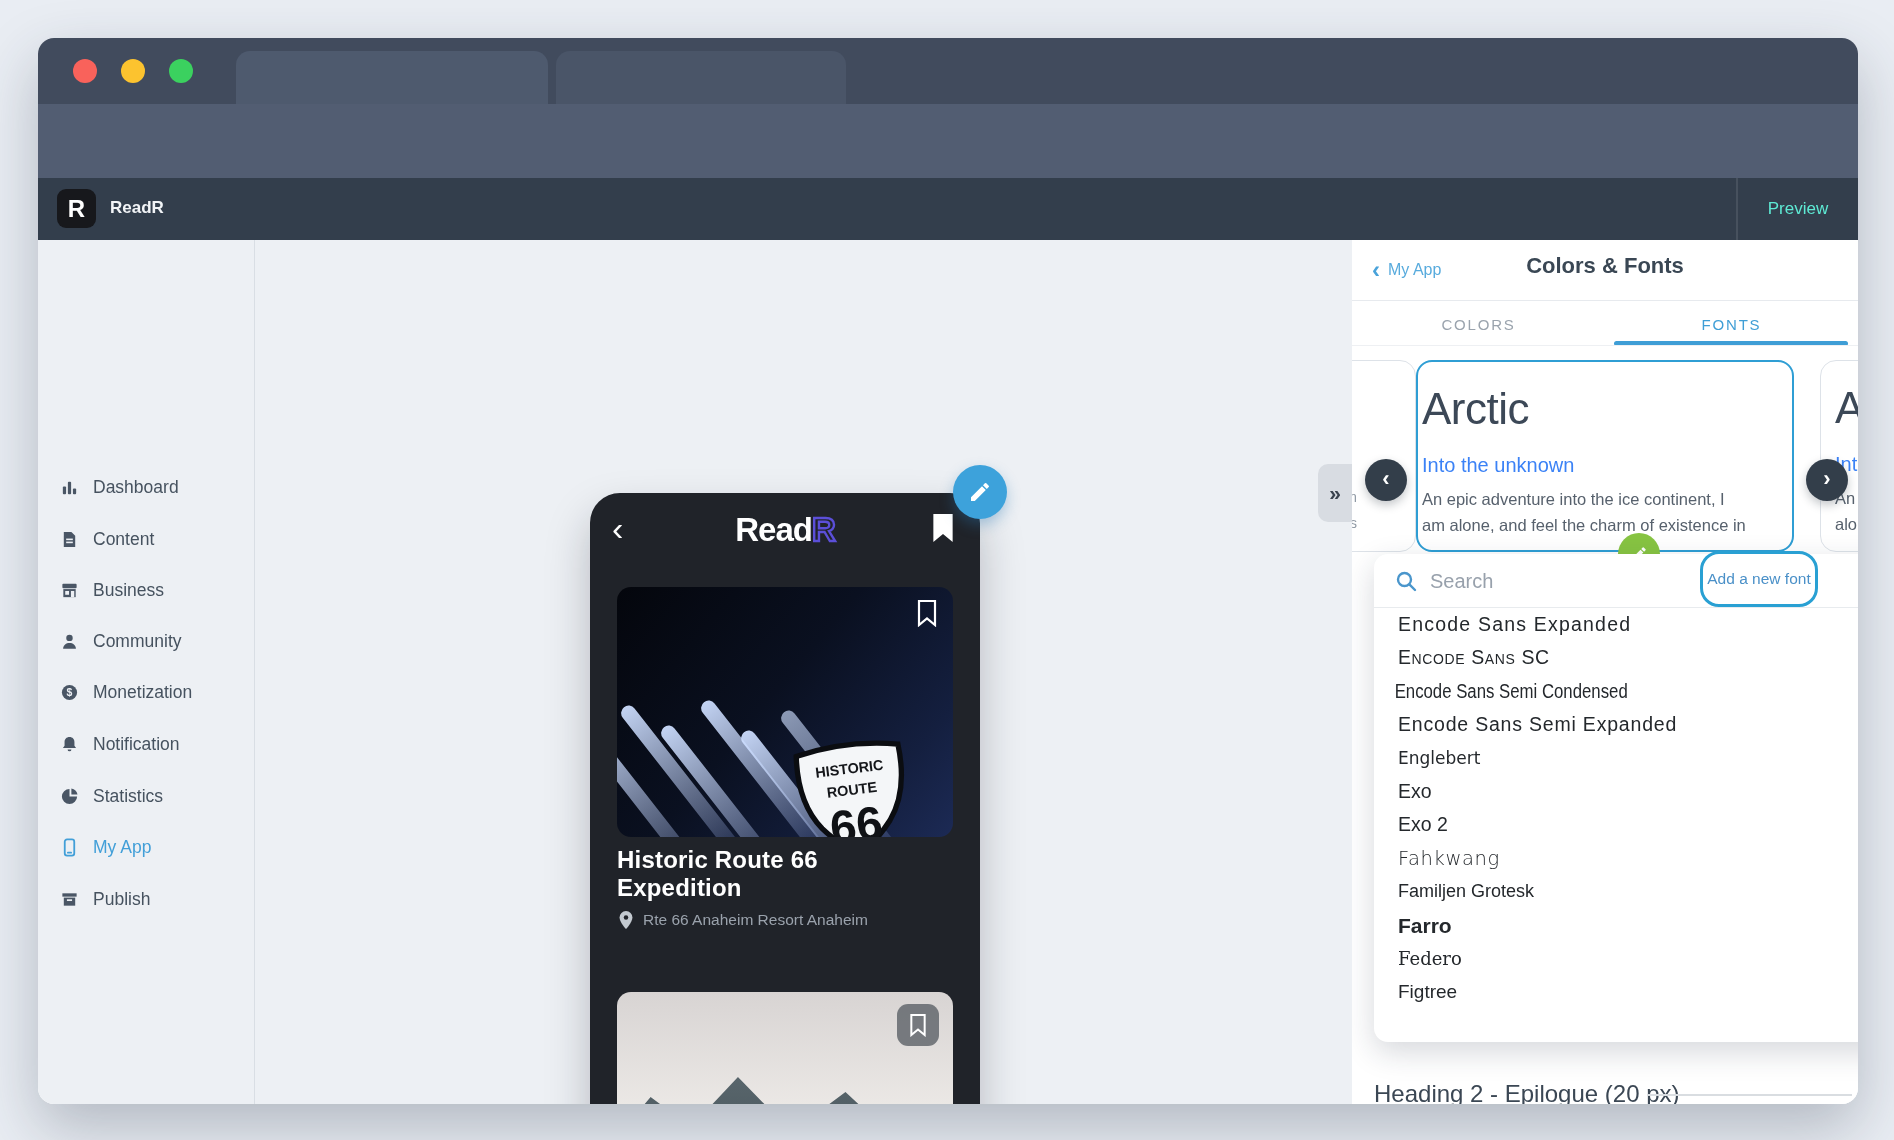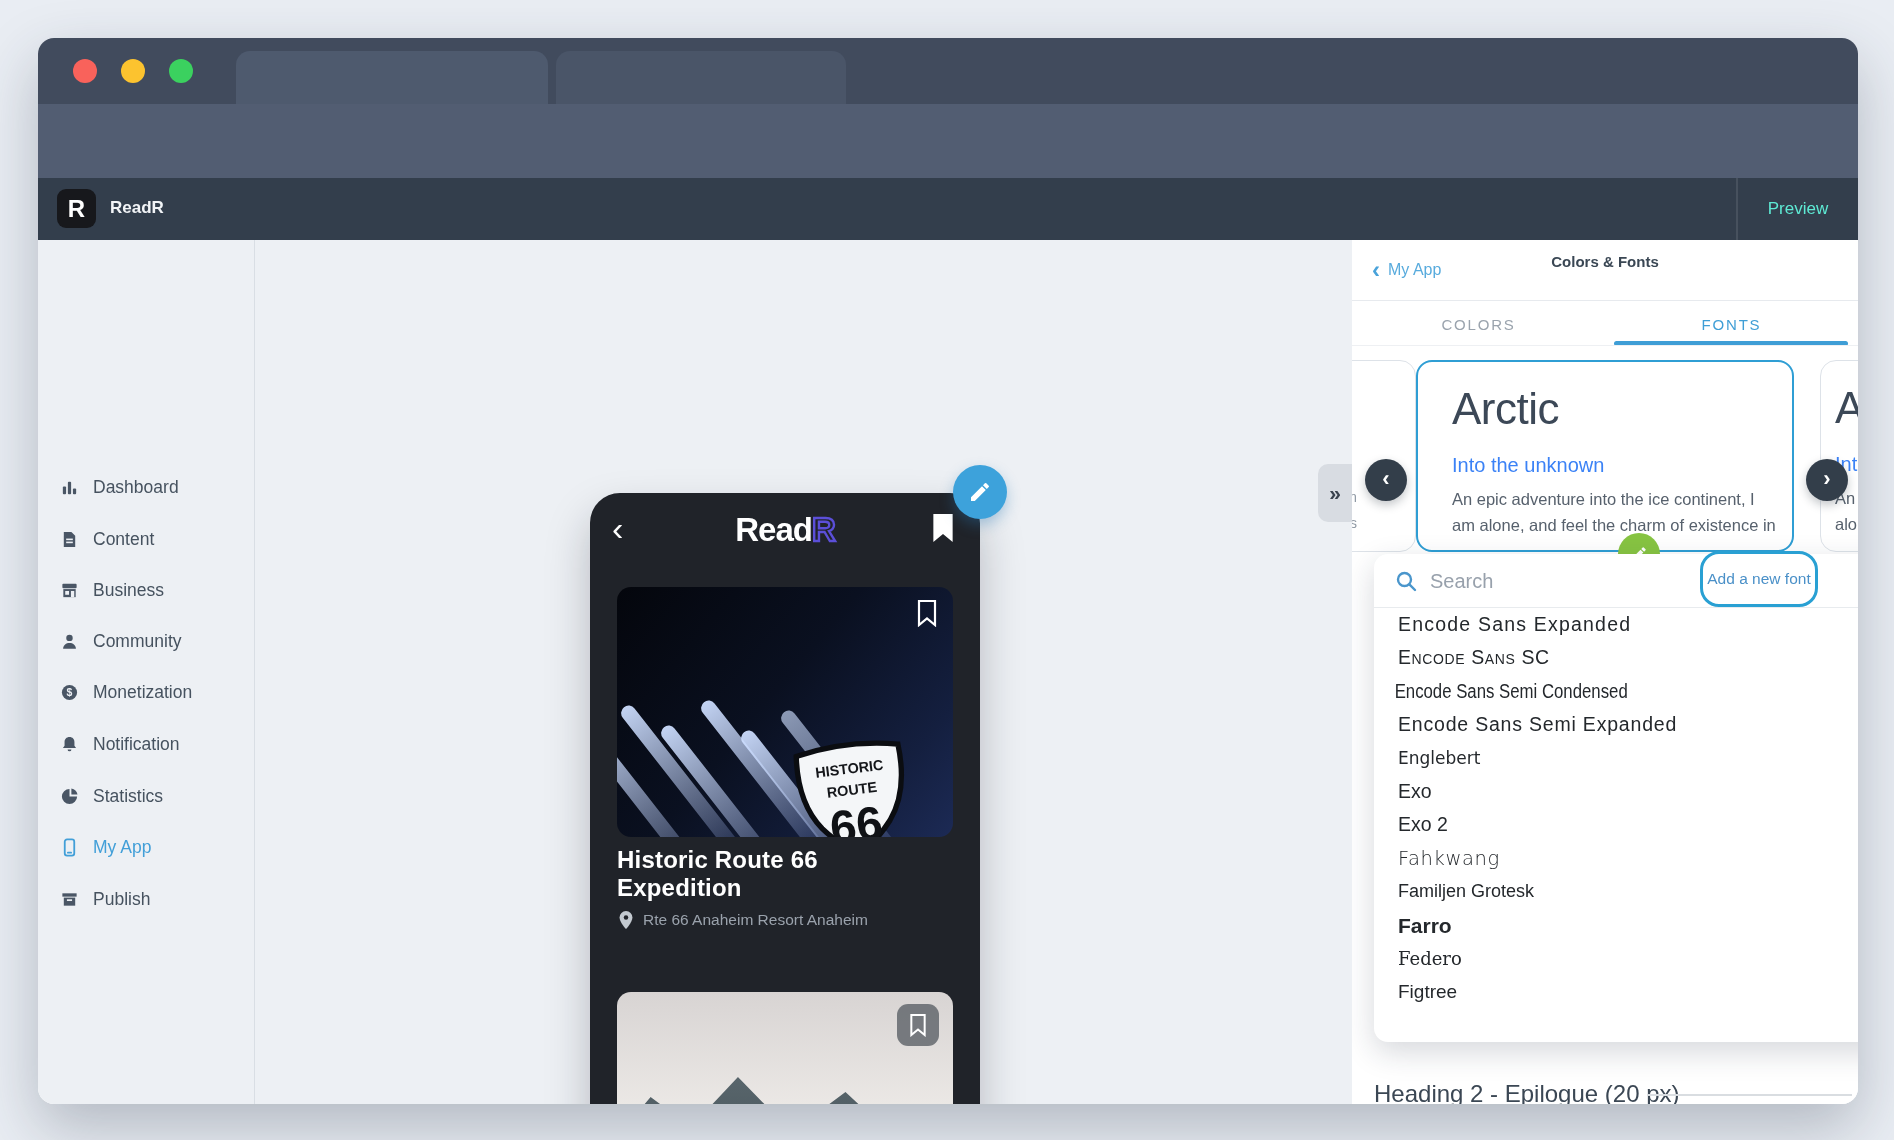--- a/index.html
+++ b/index.html
@@ -89,33 +89,33 @@
 
   
   .collapse { position:absolute; left:1280px; top:224px; width:34px; height:58px;
     background:#d8dce2; border-radius:10px 0 0 10px; color:#39424e; font-size:21px;
     display:flex; align-items:center; justify-content:center; font-weight:600; }
   .panel { position:absolute; left:1314px; top:0; width:506px; height:864px; background:#fff; overflow:hidden; }
   .p-back { position:absolute; left:20px; top:19px; color:#58abdd; font-size:16px; display:flex;
     align-items:center; gap:8px; }
   .p-back .chev { font-size:24px; line-height:22px; font-weight:700; color:#4aa3da; }
   .p-title { position:absolute; left:0; top:13px; width:100%; text-align:center;
-    color:#3a4754; font-size:15px; font-weight:700; }
+    color:#3a4754; font-size:22px; font-weight:700; }
   .p-hdiv { position:absolute; left:0; top:60px; width:100%; height:1px; background:#e7eaee; }
   .tab-label { position:absolute; top:76px; font-size:15px; letter-spacing:1.8px; }
   .tab-colors { left:0; width:253px; text-align:center; color:#9aa3ad; }
   .tab-fonts { left:253px; width:253px; text-align:center; color:#3f9ed6; }
   .tab-underline { position:absolute; left:253px; top:101px; width:234px; height:5px;
     border-radius:3px; background:#3f9ed6; margin-left:9px; }
   .p-tabdiv { position:absolute; left:0; top:105px; width:100%; height:1px; background:#eef0f3; }
 
   
   .fcard { position:absolute; top:120px; height:192px; background:#fff; border-radius:16px; }
   .fcard.partial { border:1.5px solid #dde2e8; width:90px; }
-  .fcard.main { left:64px; width:378px; border:2px solid #2f9ed4; padding-left:34px; }
+  .fcard.main { left:64px; width:378px; border:2px solid #2f9ed4; padding-left:4px; }
   .f-name { position:absolute; top:22px; font-size:44px; font-weight:500; color:#3c4857; letter-spacing:-.5px; }
   .f-sub  { position:absolute; top:92px; font-size:20px; color:#3b82f6; font-weight:500; }
   .f-b1   { position:absolute; top:128px; font-size:16.5px; color:#57616d; }
   .f-b2   { position:absolute; top:154px; font-size:16.5px; color:#57616d; }
   .frag { position:absolute; font-size:14px; color:#8f99a4; }
   .circ-arrow { position:absolute; top:219px; width:42px; height:42px; border-radius:50%;
     background:#333e4a; color:#fff; font-size:22px; font-weight:700; text-align:center;
     line-height:40px; z-index:4; box-shadow:0 4px 10px rgba(20,30,45,.25); }
   .greenedit { position:absolute; left:266px; top:293px; width:42px; height:42px; border-radius:50%;
     background:#87c442; z-index:4; display:flex; align-items:center; justify-content:center; }

